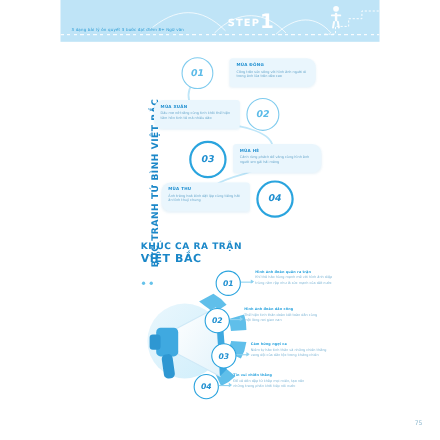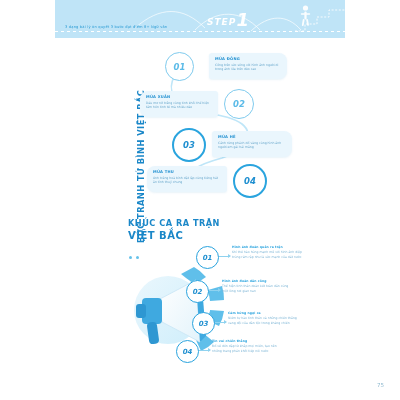--- a/index.html
+++ b/index.html
@@ -7,21 +7,21 @@
        font-family:"DejaVu Sans","Liberation Sans",sans-serif;}
 
   
   .header-band{position:absolute;left:55px;top:0;width:290px;height:38px;
       background:#bfe4f7;overflow:hidden;}
   .header-band .dashline{position:absolute;left:0;bottom:6px;width:100%;height:1px;
       background:repeating-linear-gradient(to right,#ffffff 0 3px,transparent 3px 6px);}
   .header-subtitle{position:absolute;left:10px;bottom:9px;width:175px;
       font-size:3.6px;letter-spacing:.18px;color:#2a9bd4;white-space:nowrap;}
   .step-badge{position:absolute;left:152px;top:8px;color:#ffffff;
-      font-weight:bold;font-style:italic;}
+      font-weight:bold;}
   .step-badge .sw{font-size:9px;letter-spacing:1px;vertical-align:bottom;}
   .step-badge .sn{font-size:18px;line-height:14px;vertical-align:bottom;}
   .header-svg{position:absolute;left:0;top:0;width:290px;height:38px;}
 
   
   .sec1{position:absolute;left:0;top:46px;width:400px;height:160px;}
   .vtitle{position:absolute;left:-46px;top:62px;width:150px;
       transform:rotate(-90deg);transform-origin:center;
       font-size:8.3px;font-weight:bold;letter-spacing:.45px;
       color:#1a87c8;text-align:center;white-space:nowrap;}

